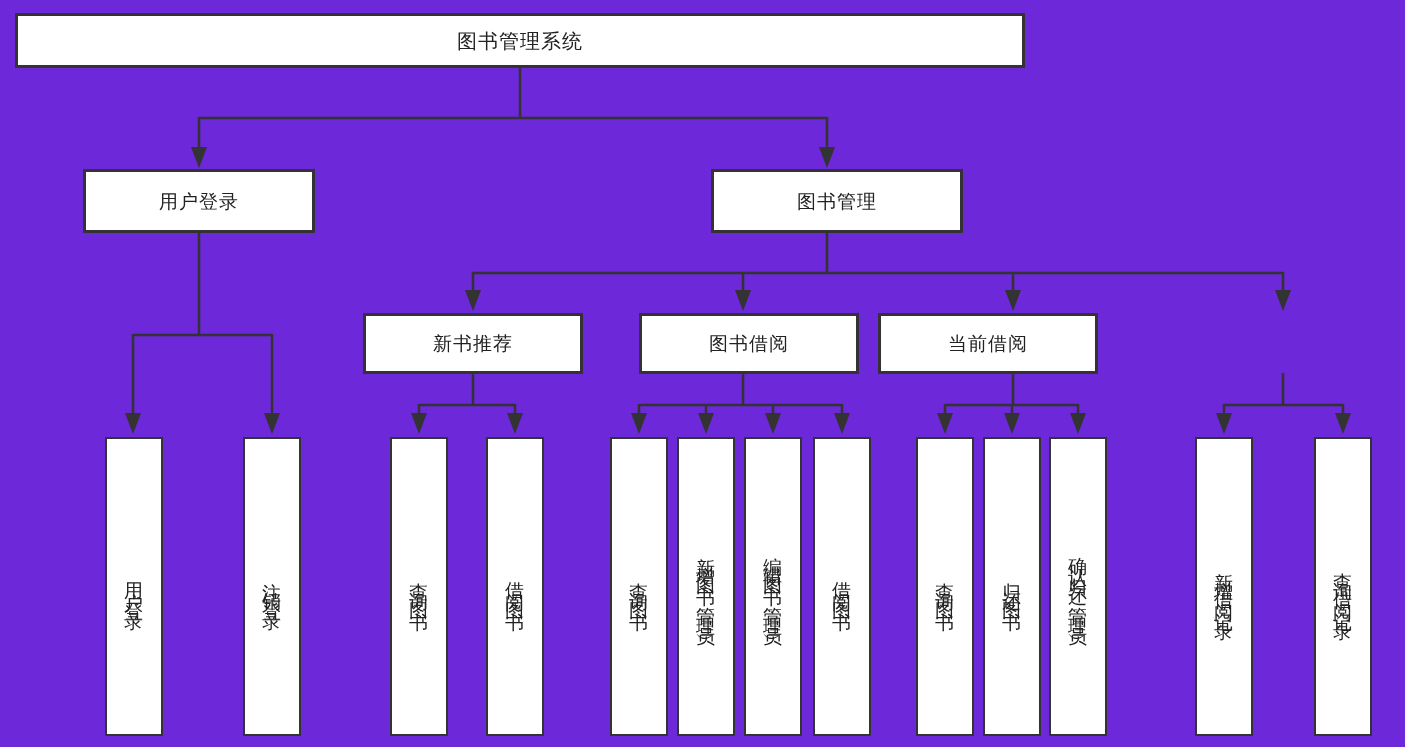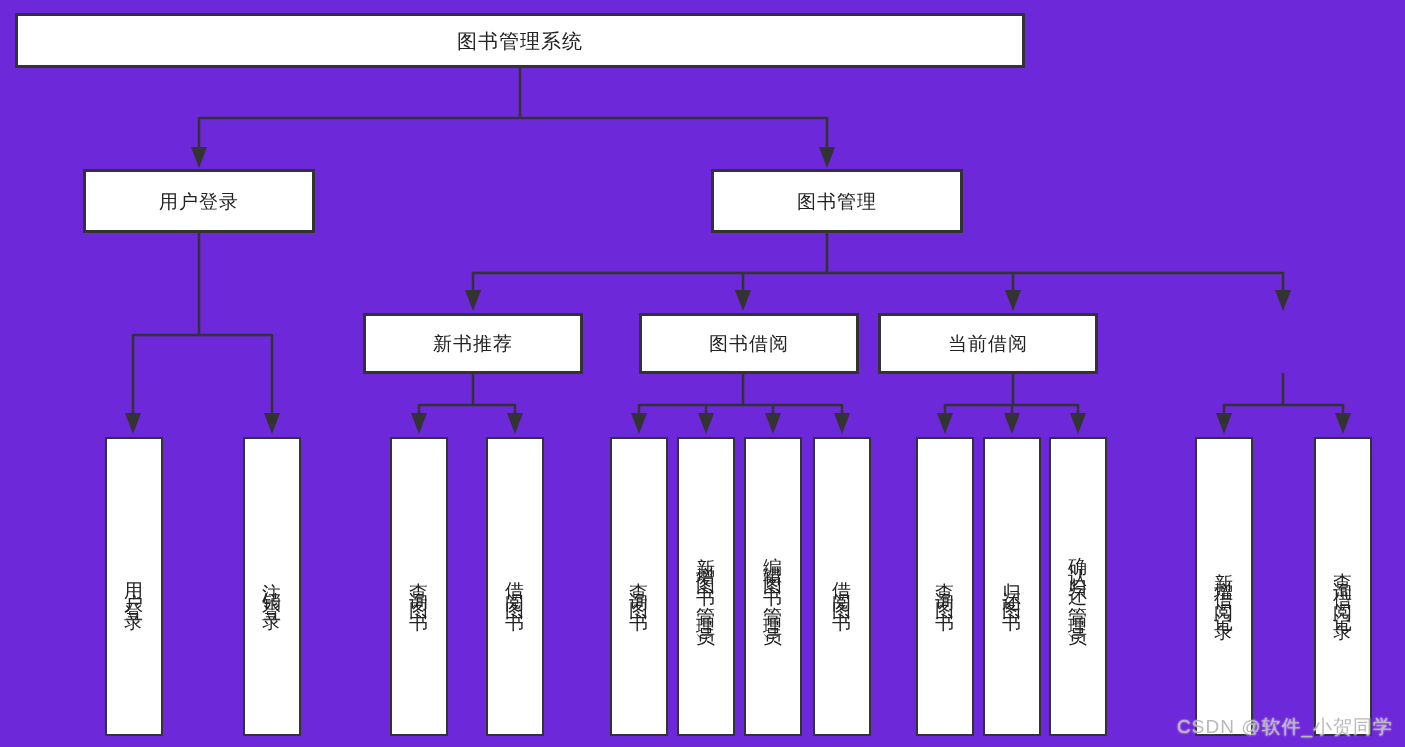--- a/index.html
+++ b/index.html
@@ -121,14 +121,13 @@
   <div class="node vbox" style="left:744px; top:437px; width:58px; height:299px;">编辑图书（管理员）</div>
   <div class="node vbox" style="left:813px; top:437px; width:58px; height:299px;">借阅图书</div>
 
   <div class="node vbox" style="left:916px; top:437px; width:58px; height:299px;">查询图书</div>
   <div class="node vbox" style="left:983px; top:437px; width:58px; height:299px;">归还图书</div>
   <div class="node vbox" style="left:1049px; top:437px; width:58px; height:299px;">确认归还（管理员）</div>
 
   <div class="node vbox" style="left:1195px; top:437px; width:58px; height:299px;">新增借阅记录</div>
   <div class="node vbox" style="left:1314px; top:437px; width:58px; height:299px;">查询借阅记录</div>
 
-  <div class="watermark">CSDN @软件_小贺同学</div>
 </div>
 
 </body></html>

